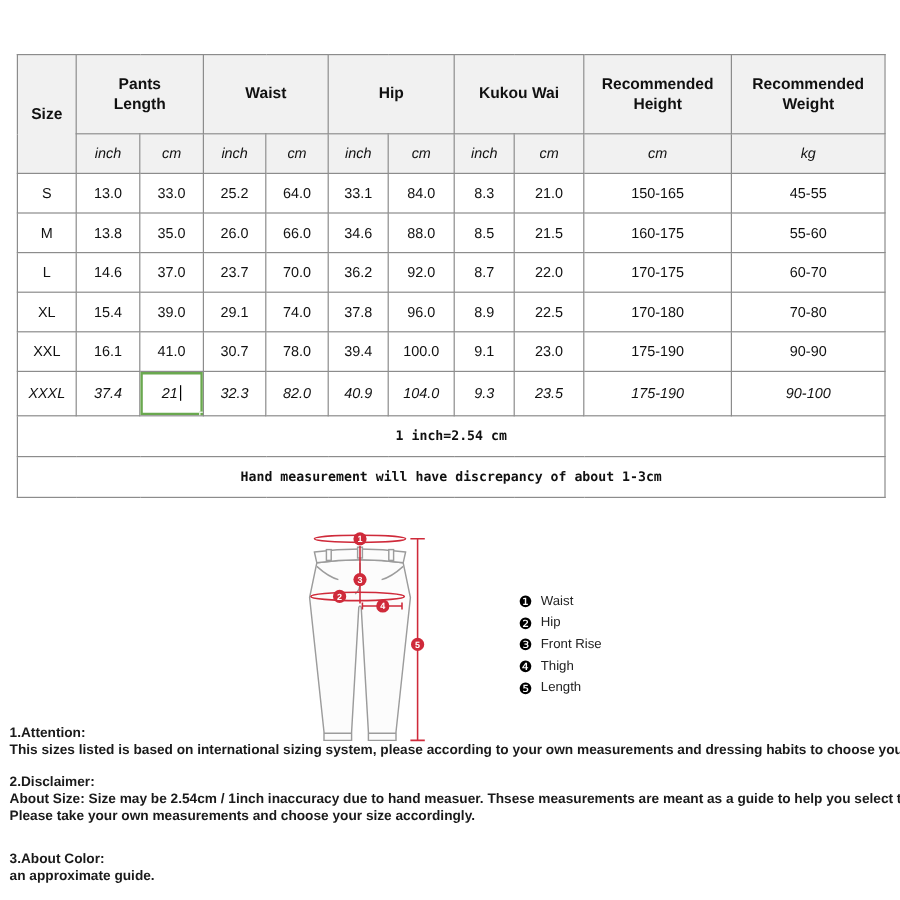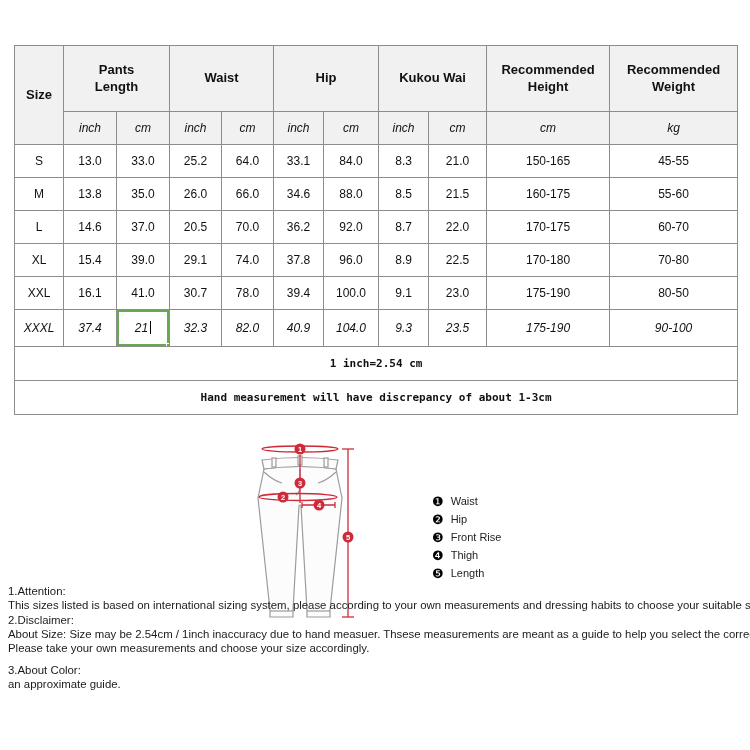--- a/index.html
+++ b/index.html
@@ -48,27 +48,27 @@
   }
 
   
   .pants-svg { position:absolute; left:248px; top:440px; }
   .legend { position:absolute; left:432px; top:492px; }
   .legend-item { display:flex; align-items:center; height:18px; gap:7px; }
   .legend-bullet { font-size:13px; line-height:1; color:#000; }
   .legend-label { font-size:11px; color:#222; }
 
   
-  .notes { position:absolute; left:8px; top:584px; width:742px; }
+  .notes { position:absolute; left:8px; top:604px; width:742px;font-weight:bold; }
   .notes p {
     margin:0; font-size:11.4px; line-height:14px; color:#1a1a1a;
     white-space:nowrap;
   }
-  .notes p.mt-lg { margin-top:1px; }
-  .notes p.mt-md { margin-top:8px; }
+  .notes p.mt-lg { margin-top:13px; }
+  .notes p.mt-md { margin-top:22px; }
 </style>
 </head>
 <body>
 
 <table class="size-table">
   <colgroup>
     <col style="width:49px">
       <col style="width:53px">
       <col style="width:53px">
     <col style="width:52px">
@@ -130,21 +130,21 @@
       <td>88.0</td>
       <td>8.5</td>
       <td>21.5</td>
       <td>160-175</td>
       <td>55-60</td>
     </tr>
     <tr class="data-row">
       <td>L</td>
       <td>14.6</td>
       <td>37.0</td>
-      <td>20.5</td>
+      <td>23.7</td>
       <td>70.0</td>
       <td>36.2</td>
       <td>92.0</td>
       <td>8.7</td>
       <td>22.0</td>
       <td>170-175</td>
       <td>60-70</td>
     </tr>
     <tr class="data-row">
       <td>XL</td>
@@ -163,21 +163,21 @@
       <td>XXL</td>
       <td>16.1</td>
       <td>41.0</td>
       <td>30.7</td>
       <td>78.0</td>
       <td>39.4</td>
       <td>100.0</td>
       <td>9.1</td>
       <td>23.0</td>
       <td>175-190</td>
-      <td>80-50</td>
+      <td>90-90</td>
     </tr>
     <tr class="data-row tall">
       <td>XXXL</td>
       <td>37.4</td>
       <td class="edited">
         <span>21</span><span class="caret"></span>
         <span class="fill-handle"></span>
       </td>
       <td>32.3</td>
       <td>82.0</td>

